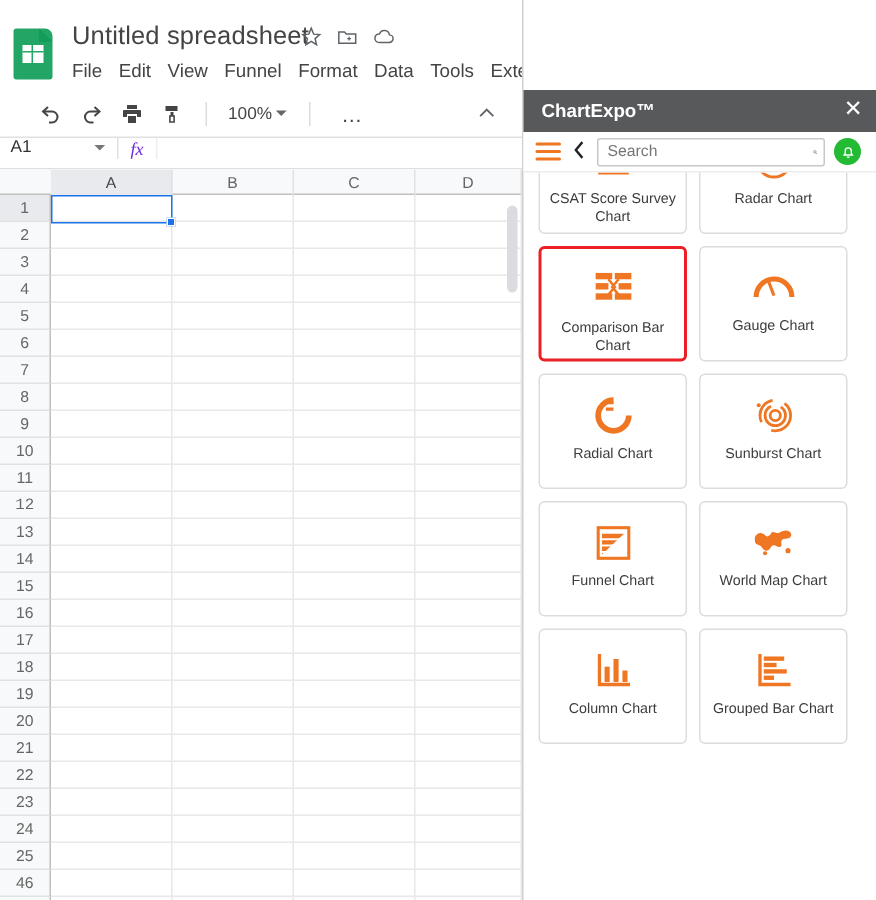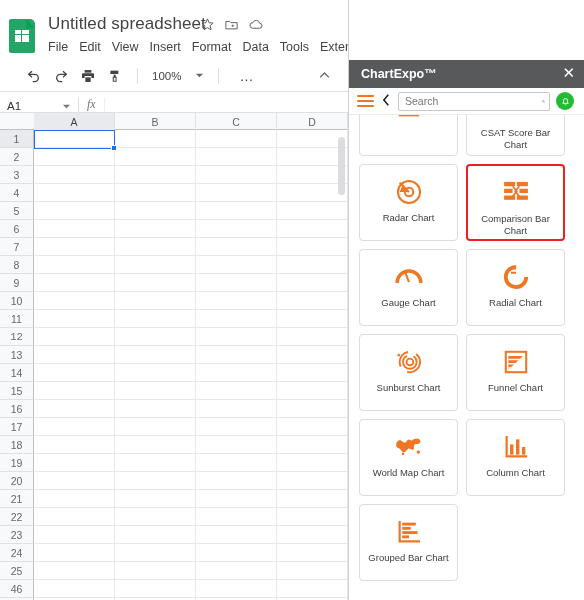--- a/index.html
+++ b/index.html
@@ -34,31 +34,31 @@
   .meet-btn { width:46px; height:27px; border:1px solid #dadce0; border-radius:14px;
       display:flex; align-items:center; justify-content:center; gap:2px; background:#fff; }
   .share-btn { display:flex; align-items:center; gap:6px; height:31px; padding:0 14px;
       background:#137333; color:#fff; border-radius:16px; font-size:13px; font-weight:600; }
 
   .toolbar { position:absolute; left:0; top:60px; width:348px; height:31px;
       display:flex; align-items:center; }
   .tb-icons { display:flex; align-items:center; gap:3px; margin-left:22px; color:#444; }
   .tb-btn { width:24px; height:24px; display:flex; align-items:center; justify-content:center; border-radius:3px; }
   .tb-sep { width:1px; height:16px; background:#dadce0; margin:0 7px; }
-  .zoom-box { display:flex; align-items:center; gap:14px; font-size:11.5px; color:#444; padding:0 4px; }
+  .zoom-box { display:flex; align-items:center; gap:2px; font-size:11.5px; color:#444; padding:0 4px; }
   .tb-dots { margin-left:10px; color:#444; font-size:14px; letter-spacing:1px; }
   .collapse-chev { position:absolute; right:16px; top:8px; color:#5f6368; }
 
   .formula-row { position:absolute; left:0; top:91px; width:348px; height:22px;
       border-top:1px solid #e0e0e0; border-bottom:1px solid #e0e0e0;
-      display:flex; align-items:flex-end; background:#fff; }
+      display:flex; align-items:flex-start; background:#fff; }
   .namebox { width:78px; display:flex; align-items:center; justify-content:space-between;
       padding:0 7px; font-size:11.5px; color:#333; }
   .fx-sep { width:1px; height:14px; background:#e0e0e0; }
-  .fx { font-style:italic; font-size:12px; color:#737373; padding:0 8px; font-family:"Liberation Serif", serif; }
+  .fx { font-style:italic; font-size:12px; color:#6d28d9; padding:0 8px; font-family:"Liberation Serif", serif; }
   .fx-bar { flex:1; border-left:1px solid #eee; height:14px; }
 
   
   #grid { position:absolute; left:0; top:113px; width:348px; height:487px; overflow:hidden; background:#fff; }
   .colhead { position:absolute; left:0; top:0; height:17px; width:348px;
       background:#f8f9fa; border-bottom:1px solid #c0c0c0; }
   .colhead .cell { position:absolute; top:0; height:17px; font-size:10.5px; color:#666;
       display:flex; align-items:center; justify-content:center; border-right:1px solid #e1e1e1; }
   .colhead .cell.sel { background:#e8eaed; color:#444; }
   .corner { position:absolute; left:0; top:0; width:34px; height:17px; background:#f8f9fa;
@@ -138,21 +138,21 @@
         <svg width="16" height="15" viewBox="0 0 24 24" fill="none" stroke="#5f6368" stroke-width="1.6">
           <path d="M6.5 18h11a4 4 0 0 0 .3-8 5.5 5.5 0 0 0-10.6-1A3.8 3.8 0 0 0 6.5 18z"></path>
         </svg>
       </span>
     </div>
 
     <div class="menubar">
       <span>File</span>
       <span>Edit</span>
       <span>View</span>
-      <span>Insert</span>
+      <span>Funnel</span>
       <span>Format</span>
       <span>Data</span>
       <span>Tools</span>
       <span>Extensions</span>
     </div>
   </div>
 
   <div class="toolbar">
     <div class="tb-icons">
       <span class="tb-btn">
@@ -478,31 +478,21 @@
     <div class="cards-inner" style="margin-top: -28px;">
         <div class="card">
           <div class="ic">
             <svg width="34" height="34" viewBox="0 0 40 40">
               <rect x="8" y="6" width="24" height="3" fill="#ef7622"></rect>
               <rect x="8" y="12" width="24" height="3" fill="#ef7622"></rect>
               <rect x="10" y="19" width="20" height="4" fill="#ef7622"></rect>
               <rect x="8" y="27" width="24" height="4" fill="#ef7622"></rect>
             </svg>
           </div>
-        </div>
-        <div class="card">
-          <div class="ic">
-            <svg width="34" height="34" viewBox="0 0 40 40">
-              <rect x="9" y="9" width="24" height="6" fill="#ef7622"></rect>
-              <circle cx="25" cy="12" r="1.6" fill="#fff"></circle>
-              <rect x="9" y="21" width="14" height="6" fill="#ef7622"></rect>
-              <circle cx="17" cy="24" r="1.6" fill="#fff"></circle>
-            </svg>
-          </div>
-          <div class="lbl">CSAT Score Bar Chart</div>
+          <div class="lbl">CSAT Score Survey Chart</div>
         </div>
         <div class="card">
           <div class="ic">
             <svg width="34" height="34" viewBox="0 0 40 40">
               <circle cx="20" cy="20" r="13" fill="none" stroke="#ef7622" stroke-width="2.4"></circle>
               <circle cx="20" cy="20" r="5" fill="none" stroke="#ef7622" stroke-width="2.4"></circle>
               <path d="M20 20L9 9" stroke="#ef7622" stroke-width="2.4"></path>
               <path d="M20 20l-11 0 4-9z" fill="#ef7622"></path>
             </svg>
           </div>

